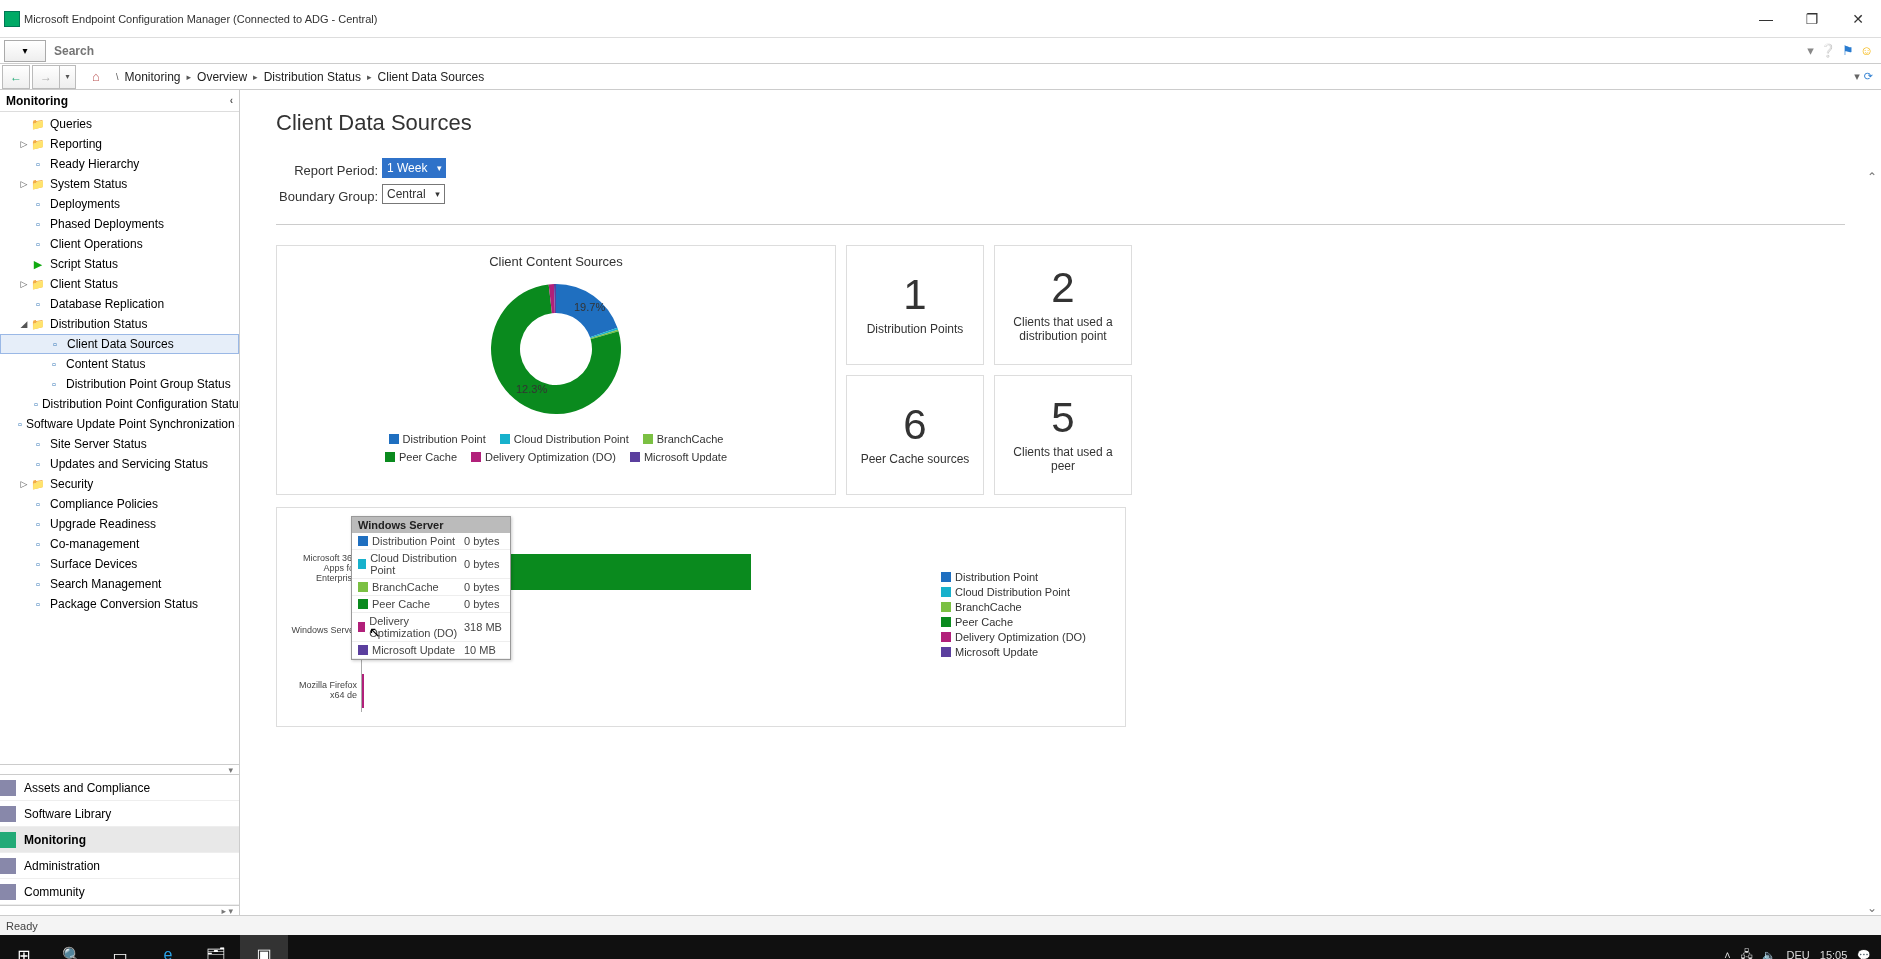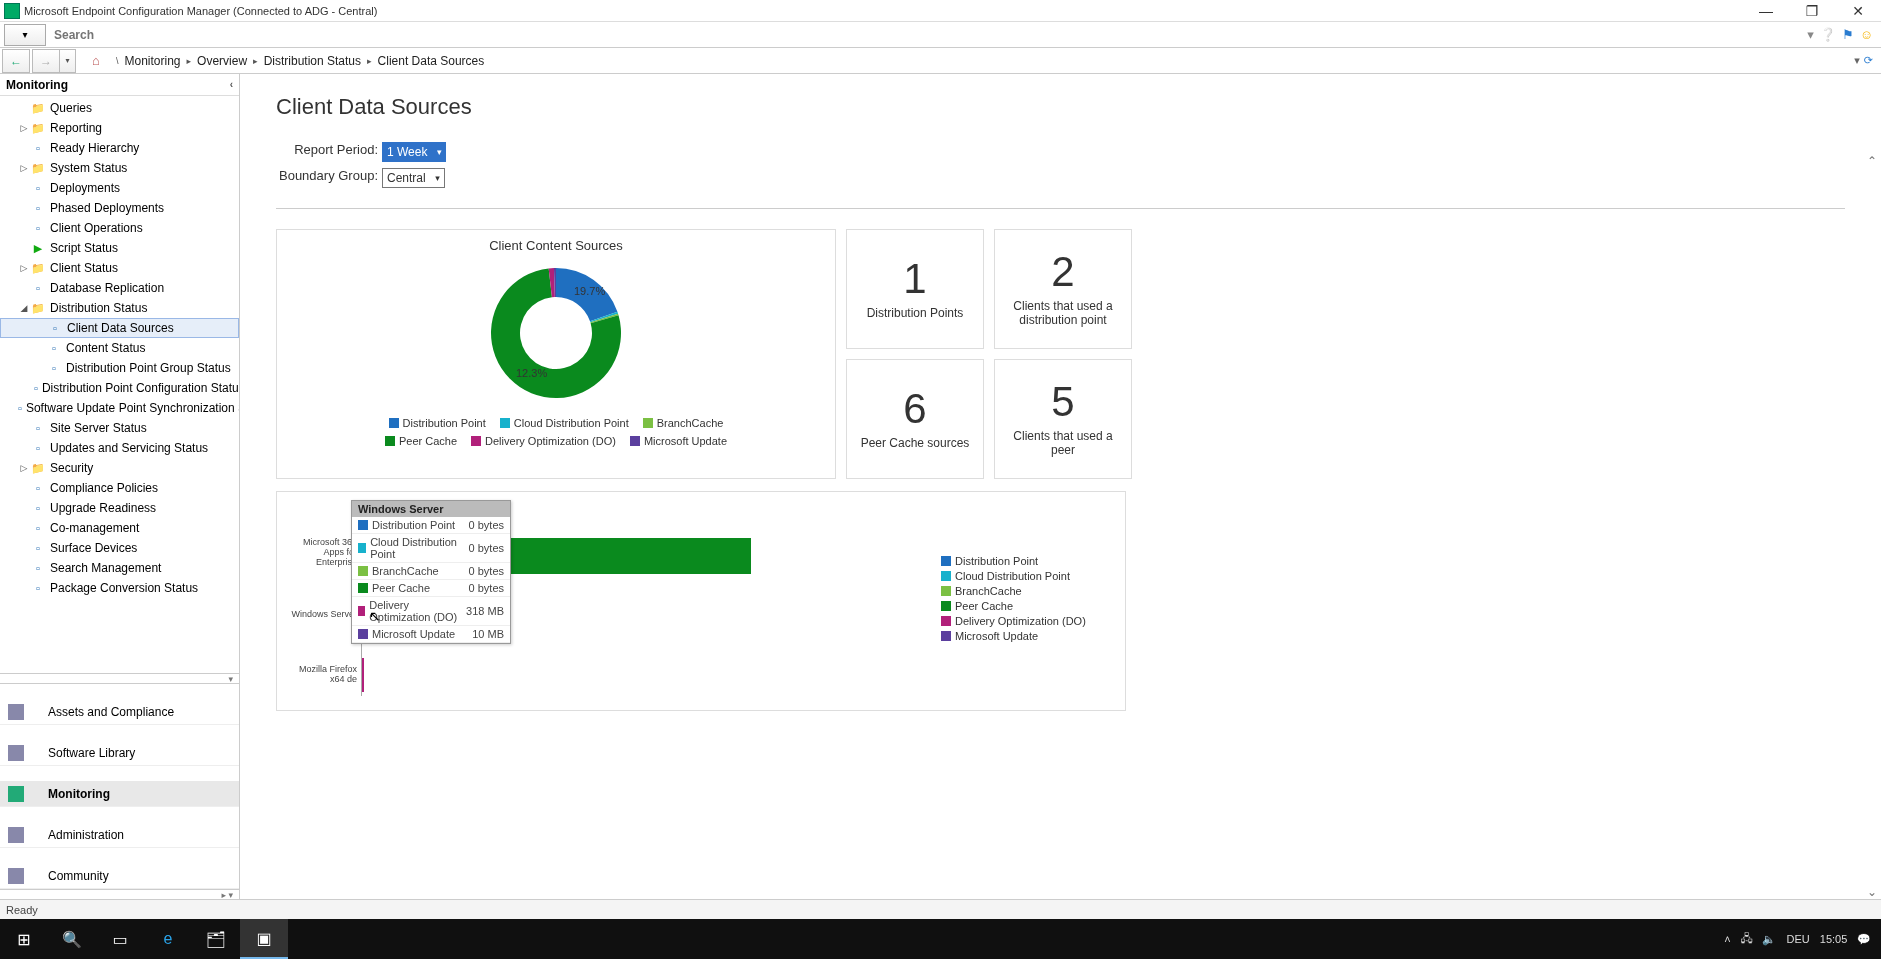--- a/index.html
+++ b/index.html
@@ -1,19 +1,19 @@
 <!DOCTYPE html>
 <html><head>
 <meta charset="utf-8">
 <style>
 * { box-sizing: border-box; margin: 0; padding: 0; font-family: "Segoe UI", Tahoma, sans-serif; }
 html, body { width: 1881px; height: 959px; overflow: hidden; background: #fff; }
 
 
-.titlebar { height: 22px; background: #fff; display: flex; align-items: center; font-size: 11px; color: #333; border-bottom: 1px solid #ddd; }
+.titlebar { height: 38px; background: #fff; display: flex; align-items: center; font-size: 11px; color: #333; border-bottom: 1px solid #ddd; }
 .titlebar .appicon { width: 16px; height: 16px; margin: 0 4px; background: #0a6; border: 1px solid #075; display: inline-block; }
 .titlebar .wincontrols { margin-left: auto; display: flex; }
 .titlebar .wincontrols div { width: 46px; height: 22px; display: flex; align-items: center; justify-content: center; font-size: 14px; color: #333; }
 
 
 .searchrow { height: 26px; background: #fff; display: flex; align-items: center; border-bottom: 1px solid #ccc; }
 .searchrow .dropdownbtn { width: 42px; height: 22px; border: 1px solid #aaa; margin-left: 4px; display: flex; align-items: center; justify-content: center; font-size: 10px; background: linear-gradient(#fff,#eee); }
 .searchrow .searchinput { flex: 1; height: 22px; border: none; padding: 0 8px; font-size: 12px; color: #777; font-weight: bold; }
 .riconrow { margin-left: auto; display: flex; align-items: center; gap: 6px; padding-right: 8px; }
 .riconrow span { font-size: 13px; }
@@ -38,32 +38,32 @@
 .treerow .exp { width: 12px; font-size: 9px; color: #555; text-align: center; }
 .treerow .ticon { width: 16px; height: 16px; margin-right: 4px; display: inline-flex; align-items: center; justify-content: center; font-size: 11px; }
 .treerow.l1 { padding-left: 18px; }
 .treerow.l2 { padding-left: 34px; }
 .treerow.selected { background: #e6eef9; border: 1px solid #9ab8e6; height: 20px; }
 .foldericon { color: #d9a441; }
 .greenplay { color: #1a1; }
 .genericicon { color: #3a7ab8; }
 
 .workspacebar { border-top: 1px solid #ccc; }
-.wsitem { height: 26px; display: flex; align-items: center; padding-left: 8px; font-size: 12px; border-bottom: 1px solid #eee; gap: 24px; cursor: default; margin-top: 15px; }
+.wsitem { height: 26px; display: flex; align-items: center; padding-left: 0; font-size: 12px; border-bottom: 1px solid #eee; gap: 8px; cursor: default; }
 .wsitem.active { background: #e8e8e8; font-weight: 600; }
 .wsitem .wsicon { width: 16px; height: 16px; display: inline-block; }
 .handle { height: 10px; border-top: 1px solid #ccc; display:flex; align-items:center; justify-content:flex-end; padding-right:6px; font-size:9px; color:#777;}
 
 
 .content { flex: 1; overflow: auto; background: #fff; padding: 0 0 0 0; position: relative; }
 .contenthdr { padding: 20px 0 12px 36px; }
 .contenthdr h1 { font-size: 22px; font-weight: 400; color: #333; }
 
 .filters { padding: 10px 0 14px 36px; font-size: 13px; color: #333; }
-.filters .filterrow { display: flex; align-items: flex-start; margin-bottom: 6px; }
+.filters .filterrow { display: flex; align-items: flex-end; margin-bottom: 6px; }
 .filters label { min-width: 102px; text-align: right; margin-right: 4px; }
 .selectbox { border: 1px solid #777; height: 20px; font-size: 12px; padding: 0 18px 0 4px; position: relative; display: inline-flex; align-items: center; background: #fff; }
 .selectbox.sel-highlight { background: #2f72c9; color: #fff; border-color: #2f72c9; }
 .selectbox::after { content: "▾"; position: absolute; right: 4px; font-size: 9px; color: inherit; }
 .divider { margin: 0 36px 20px 36px; border-top: 1px solid #ccc; }
 
 .cards-row { display: flex; gap: 10px; padding-left: 36px; }
 .card { border: 1px solid #ddd; background: #fff; }
 .card.big { width: 560px; height: 250px; display: flex; flex-direction: column; align-items: center; padding-top: 8px; }
 .card-title { font-size: 13px; color: #333; }
@@ -81,21 +81,21 @@
 .card.wide { width: 850px; padding: 8px 14px 10px 14px; margin-top: 12px; }
 .topdist-wrap { display: flex; align-items: flex-start; gap: 20px; position: relative; }
 .barchart { position: relative; width: 120px; height: 200px; font-size: 9px; color: #444; }
 .bar-row { position: absolute; display: flex; align-items: center; }
 .bar-lbl { width: 70px; text-align: right; padding-right: 4px; font-size: 9px; line-height: 1.1; }
 .bar-rect { height: 34px; }
 .tooltip { position: absolute; left: 60px; top: 0; width: 160px; background: #fff; border: 1px solid #999; box-shadow: 1px 1px 3px rgba(0,0,0,0.2); font-size: 11px; z-index: 5; }
 .tooltip-hdr { background: #bbb; color: #222; font-weight: 600; padding: 2px 6px; }
 .tooltip-row { display: flex; align-items: center; padding: 2px 6px; border-bottom: 1px solid #eee; }
 .tooltip-row .ttlbl { flex: 1; display: flex; align-items: center; gap: 4px; }
-.tooltip-row .ttval { text-align: right; min-width: 40px; }
+.tooltip-row .ttval { text-align: left; min-width: 40px; }
 .topdist-title { font-size: 13px; color: #333; margin-bottom: 8px; }
 .bigbar-area { flex: 1; position: relative; height: 120px; }
 .bigbar-rect { position: absolute; left: 0; top: 38px; height: 36px; width: 320px; background: #0a8a1e; }
 .side-legend { width: 170px; font-size: 11px; color: #333; align-self: center; }
 .side-legend .legend-item { margin-bottom: 3px; }
 
 .contentscroll { position: absolute; right: 0; top: 80px; bottom: 0; width: 18px; display: flex; flex-direction: column; justify-content: space-between; align-items: center; color: #777; font-size: 12px; }
 
 .cursor { position: absolute; left: 135px; top: 120px; font-size: 14px; color: #000; z-index: 20; pointer-events: none; }
 

